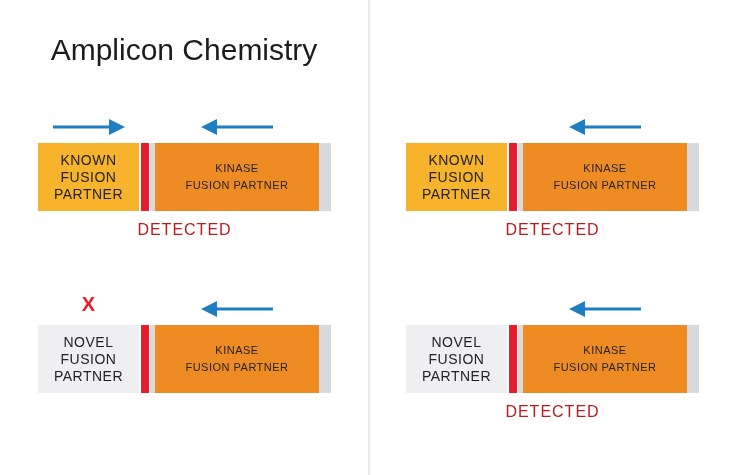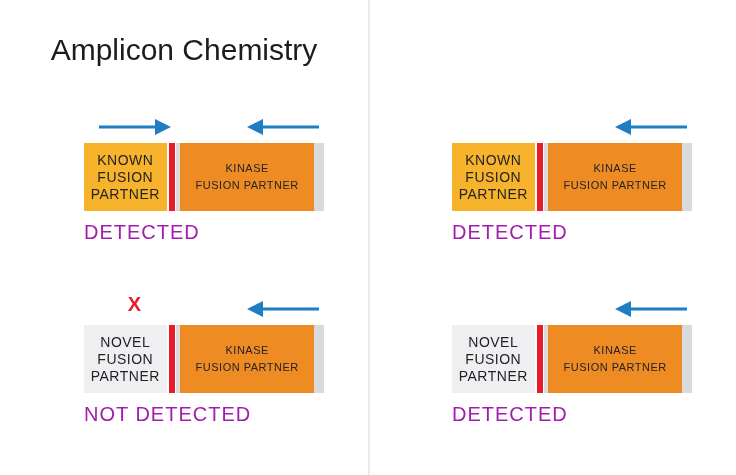--- a/index.html
+++ b/index.html
@@ -10,21 +10,21 @@
   .divider{
     position:absolute;left:368px;top:0;width:2px;height:475px;background:var(--divider,#e9e9e9);
   }
   .panel{position:absolute;top:0;width:368px;height:475px;}
   .panel.left{left:0;}
   .panel.right{left:368px;}
   .panel-title{
     position:absolute;top:33px;left:0;width:100%;text-align:center;
     font-size:30px;line-height:34px;color:#1c1c1e;font-weight:400;white-space:nowrap;
   }
-  .diagram{position:absolute;left:38px;width:240px;margin-left:46px;}
+  .diagram{position:absolute;left:38px;width:293px;}
   .diagram.row1{top:112px;}
   .diagram.row2{top:294px;}
   .marker-row{position:relative;height:31px;}
   .marker-left{
     position:absolute;left:0;width:101px;height:100%;
     display:flex;align-items:flex-end;justify-content:center;
   }
   .marker-right{
     position:absolute;left:117px;width:164px;height:100%;
     display:flex;align-items:flex-end;justify-content:center;
@@ -46,22 +46,22 @@
   .partner.novel{background:var(--light-gray,#efeff1);}
   .stripe-red{width:8px;background:var(--red,#e81d2c);margin-left:2px;}
   .stripe-gap{width:5px;background:var(--gray-cap,#d9dadb);margin-left:1px;}
   .kinase{
     width:164px;background:var(--orange,#ee8c23);
     display:flex;align-items:center;justify-content:center;text-align:center;
     font-size:11px;line-height:17px;letter-spacing:0.5px;color:#232325;white-space:pre-line;
   }
   .endcap{width:12px;background:var(--gray-cap,#d9dadb);}
   .status{
-    margin-top:10px;text-align:left;font-size:20px;letter-spacing:1px;
-    color:#a21caf;white-space:nowrap;
+    margin-top:10px;text-align:center;font-size:16px;letter-spacing:1px;
+    color:#b91c1c;white-space:nowrap;
   }
 </style>
 </head>
 <body>
 
 <div class="stage">
 
   <div class="panel left">
     <div class="panel-title">Amplicon Chemistry</div>
 
@@ -108,21 +108,20 @@
       <div class="bar">
         <div class="partner novel">NOVEL
 FUSION
 PARTNER</div>
         <div class="stripe-red"></div>
         <div class="stripe-gap"></div>
         <div class="kinase">KINASE
 FUSION PARTNER</div>
         <div class="endcap"></div>
       </div>
-      <div class="status">NOT DETECTED</div>
     </div>
   </div>
 
   <div class="divider"></div>
 
   <div class="panel right">
 
     <div class="diagram row1">
       <div class="marker-row">
         <span class="marker-right">

